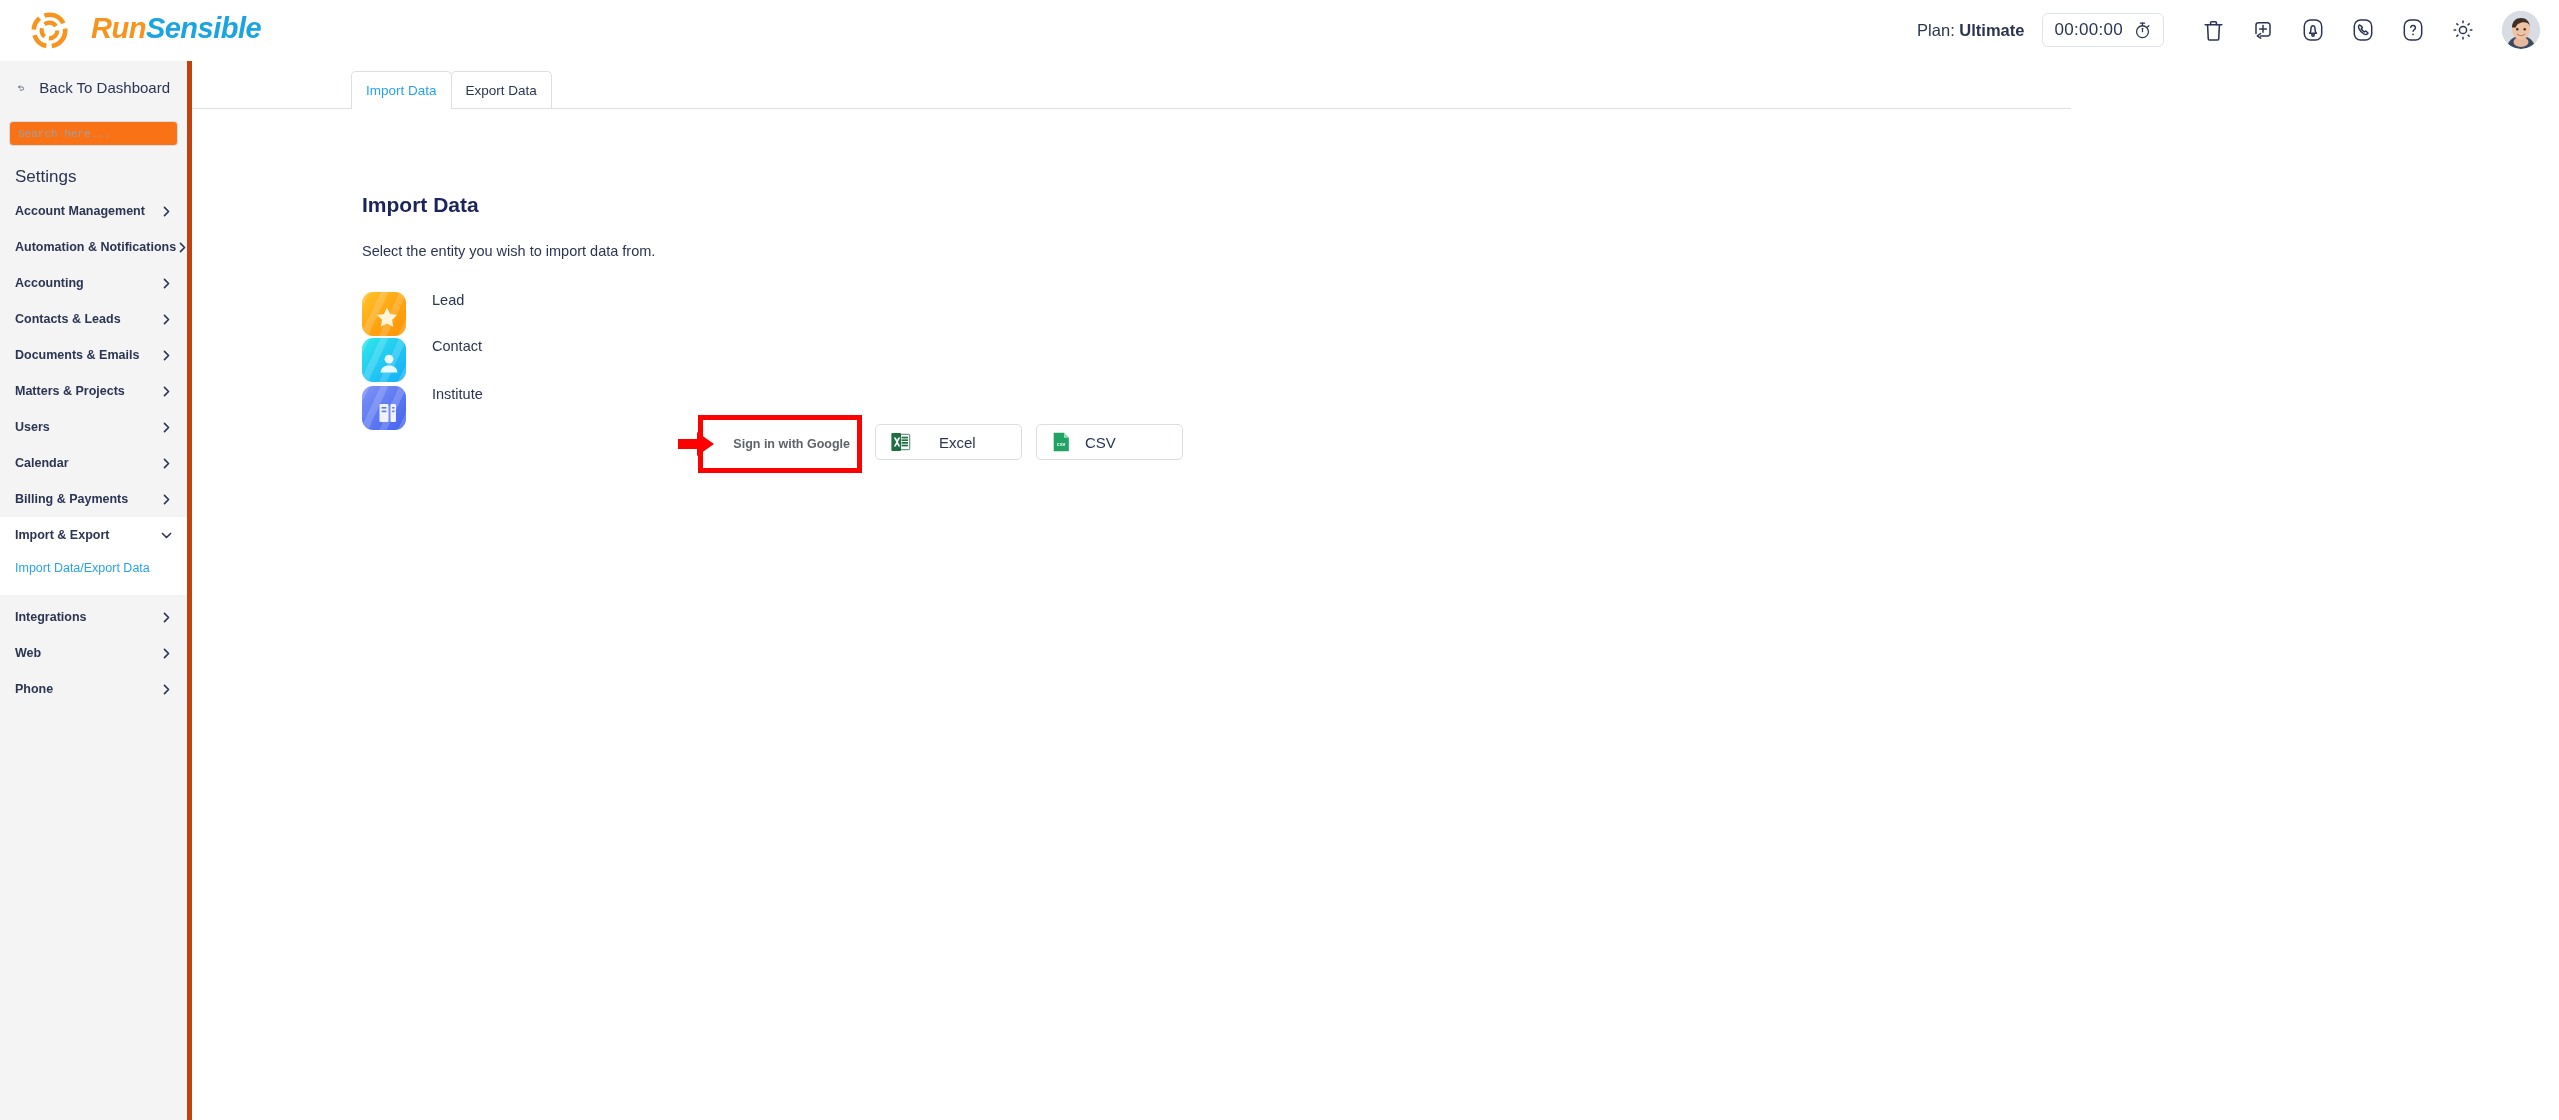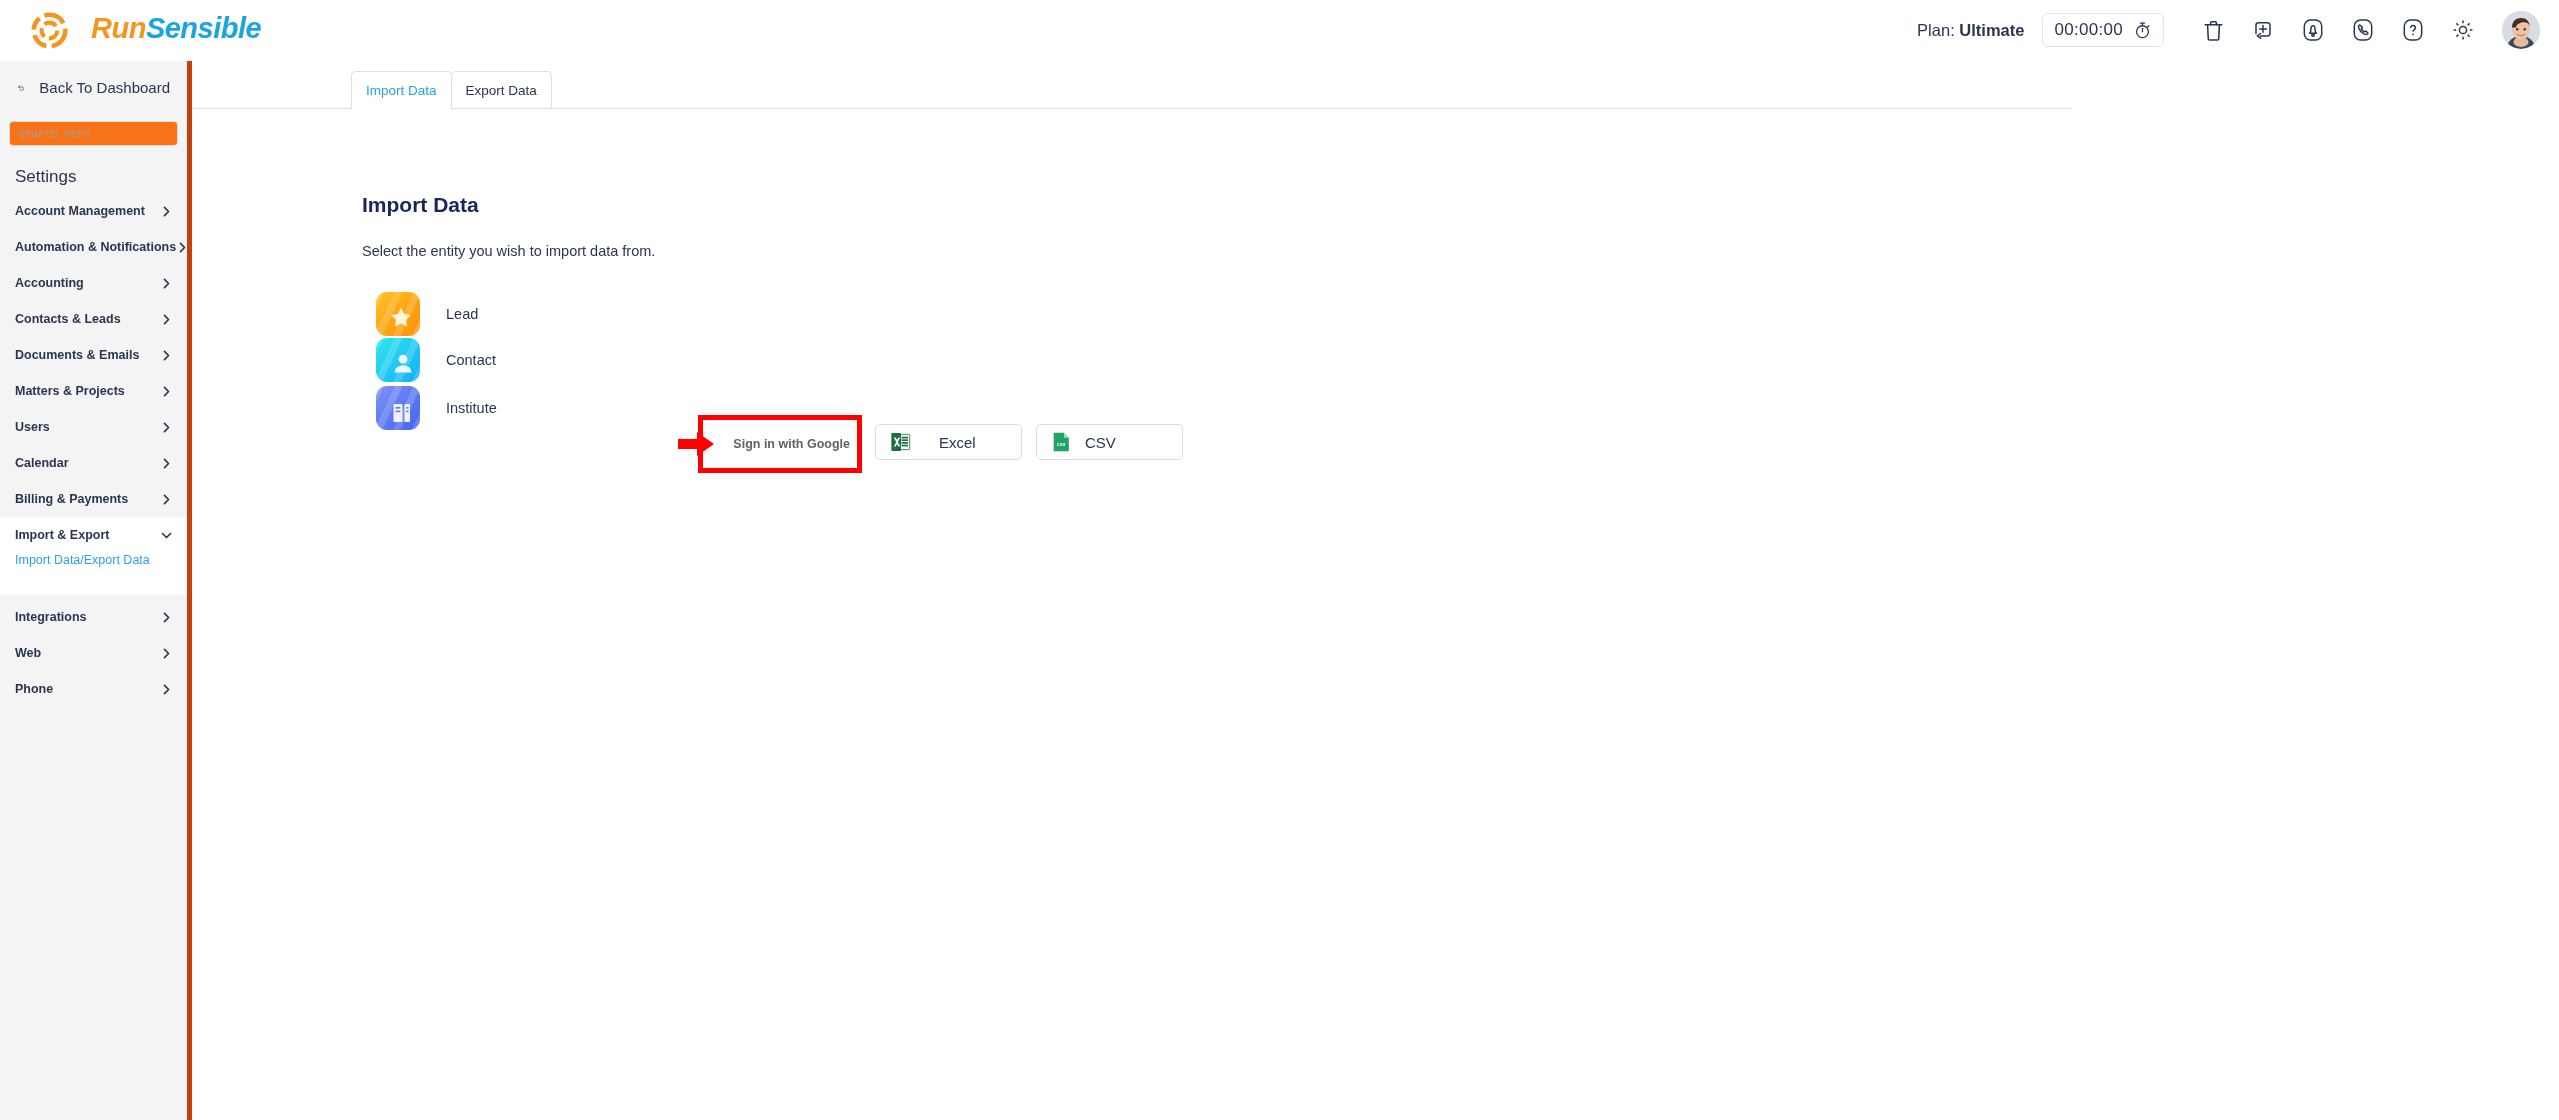--- a/index.html
+++ b/index.html
@@ -90,21 +90,21 @@
     cursor: pointer; font-size: 12.5px;
     font-weight: bold; color: #2b3553;
     justify-content: space-between;
   }
   .nav-item .lbl { white-space: nowrap; }
   .nav-item .chev { flex: none; display: flex; align-items: center; }
   .nav-group-open { background: #ffffff; }
   .nav-sub {
     font-size: 12.5px; color: #27A4E8;
     padding: 0 15px; height: 30px;
-    display: flex; align-items: flex-start; cursor: pointer;
+    display: flex; align-items: center; cursor: pointer;
     background: #ffffff;
   }
 
   
   #tabbar {
     position: absolute; top: 61px; left: 192px;
     width: 2367px; height: 48px;
     background: #ffffff;
   }
   #tabstrip {
@@ -140,22 +140,22 @@
   #page-title {
     position: absolute; left: 170px; top: 84px;
     font-size: 21px; font-weight: bold; color: #1b2559;
   }
   #page-sub {
     position: absolute; left: 170px; top: 134px;
     font-size: 14.5px; color: #2b3553;
   }
 
   .entity-row {
-    position: absolute; left: 184px;
-    display: flex; align-items: center;
+    position: absolute; left: 170px;
+    display: flex; align-items: flex-start;
   }
   #row-lead    { top: 183px; }
   #row-contact { top: 229px; }
   #row-inst    { top: 277px; }
 
   .entity-icon {
     width: 44px; height: 44px; border-radius: 11px;
     position: relative; overflow: hidden; flex: none;
   }
   .entity-icon .stripes {

